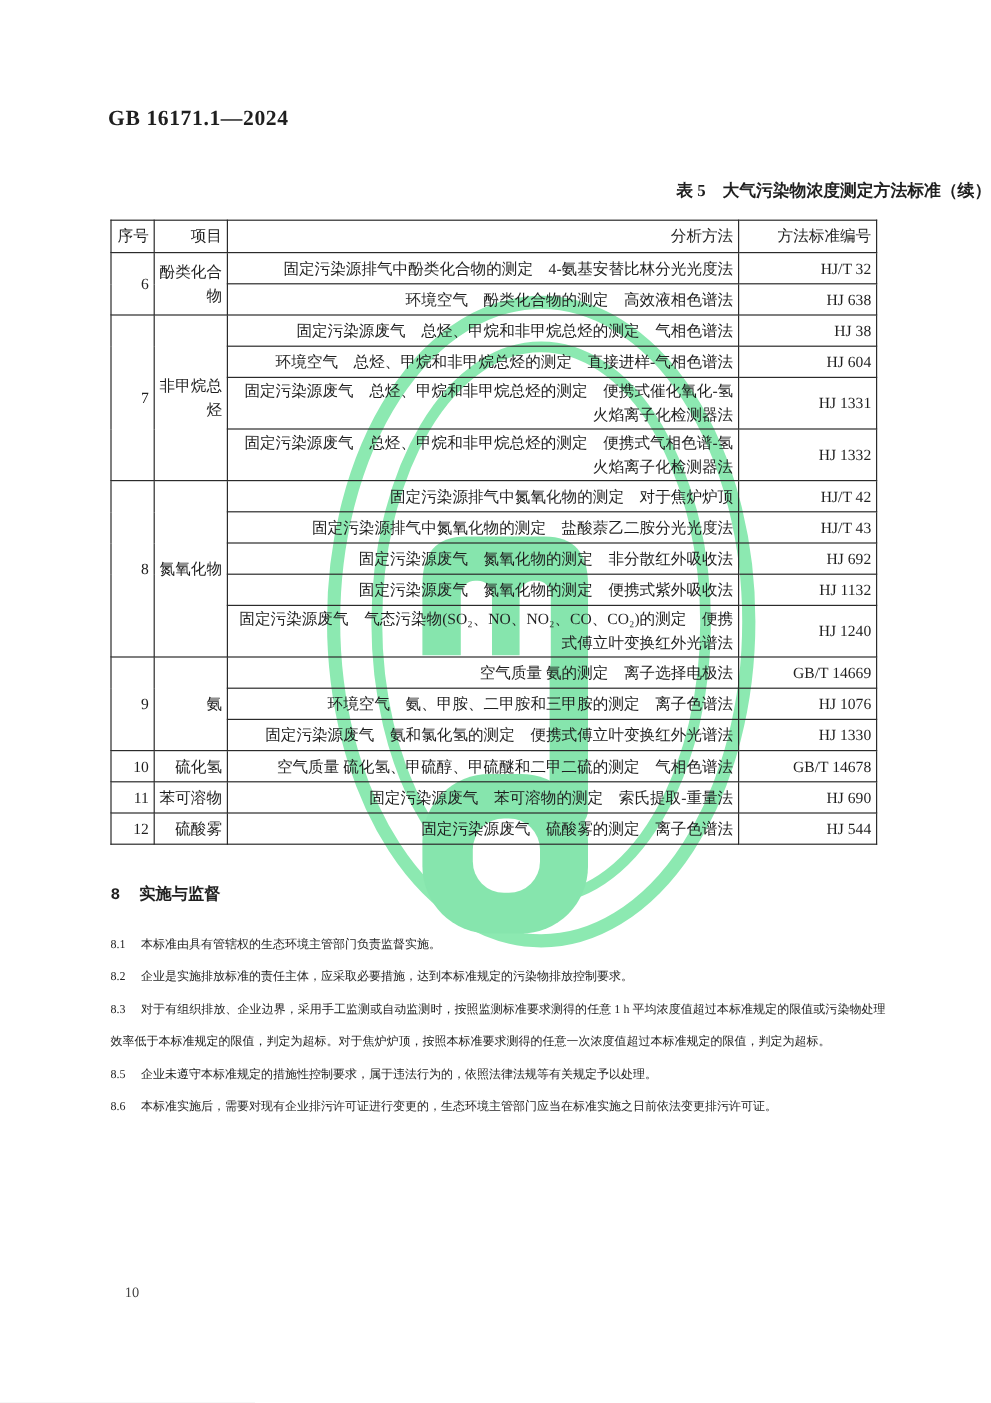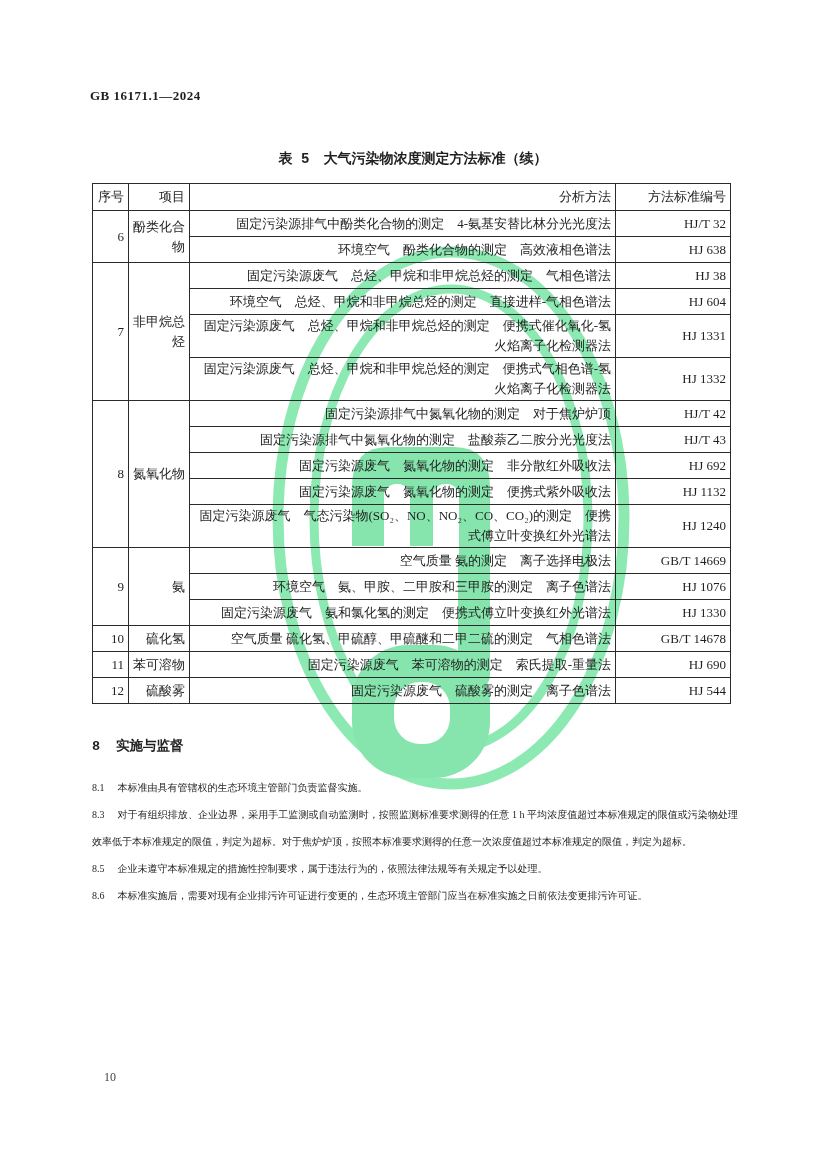--- a/index.html
+++ b/index.html
@@ -3,25 +3,25 @@
 <meta charset="utf-8">
 <style>
   html,body{margin:0;padding:0;background:#e8e8e8;}
   .page{
     position:relative;width:826px;height:1169px;margin:0 auto;background:#ffffff;
     font-family:"Liberation Serif","DejaVu Serif",serif;color:#1f1f1f;overflow:hidden;
   }
   .wm{position:absolute;left:0;top:0;width:826px;height:1169px;z-index:0;pointer-events:none;}
   .content{position:relative;z-index:1;}
   .doc-code{
-    position:absolute;left:90px;top:88px;font-size:13px;font-weight:bold;letter-spacing:.5px;
+    position:absolute;left:90px;top:88px;font-size:18px;font-weight:bold;letter-spacing:.5px;
   }
   .table-title{
-    position:absolute;left:0;top:150px;width:826px;text-align:center;
-    font-family:Liberation Mono, monospace;font-weight:bold;font-size:14px;
+    position:absolute;left:0;top:150px;width:826px;text-align:right;
+    font-family:Liberation Serif, serif;font-weight:bold;font-size:14px;
   }
   table.methods{
     position:absolute;left:92px;top:183px;width:638px;border-collapse:collapse;table-layout:fixed;
   }
   table.methods th,table.methods td{
     border:1px solid #2b2b2b;font-size:13px;line-height:20px;padding:1px 4px;
     text-align:right;vertical-align:middle;font-weight:normal;
   }
   table.methods th{height:24px;}
   tr.single td{height:23px;}
@@ -168,20 +168,21 @@
           <td>硫酸雾</td>
           <td class="analysis">固定污染源废气　硫酸雾的测定　离子色谱法</td>
           <td>HJ 544</td>
         </tr>
       </tbody>
     </table>
 
     <div class="clauses">
       <h2><span>8</span><span class="sec-title">实施与监督</span></h2>
       <p><span class="cnum">8.1</span><span>本标准由具有管辖权的生态环境主管部门负责监督实施。</span></p>
+      <p><span class="cnum">8.2</span><span>企业是实施排放标准的责任主体，应采取必要措施，达到本标准规定的污染物排放控制要求。</span></p>
       <p><span class="cnum">8.3</span><span>对于有组织排放、企业边界，采用手工监测或自动监测时，按照监测标准要求测得的任意 1 h 平均浓度值超过本标准规定的限值或污染物处理效率低于本标准规定的限值，判定为超标。对于焦炉炉顶，按照本标准要求测得的任意一次浓度值超过本标准规定的限值，判定为超标。</span></p>
       <p><span class="cnum">8.5</span><span>企业未遵守本标准规定的措施性控制要求，属于违法行为的，依照法律法规等有关规定予以处理。</span></p>
       <p><span class="cnum">8.6</span><span>本标准实施后，需要对现有企业排污许可证进行变更的，生态环境主管部门应当在标准实施之日前依法变更排污许可证。</span></p>
     </div>
 
     <div class="page-num">10</div>
   </div>
 </div>
 
 </body></html>

